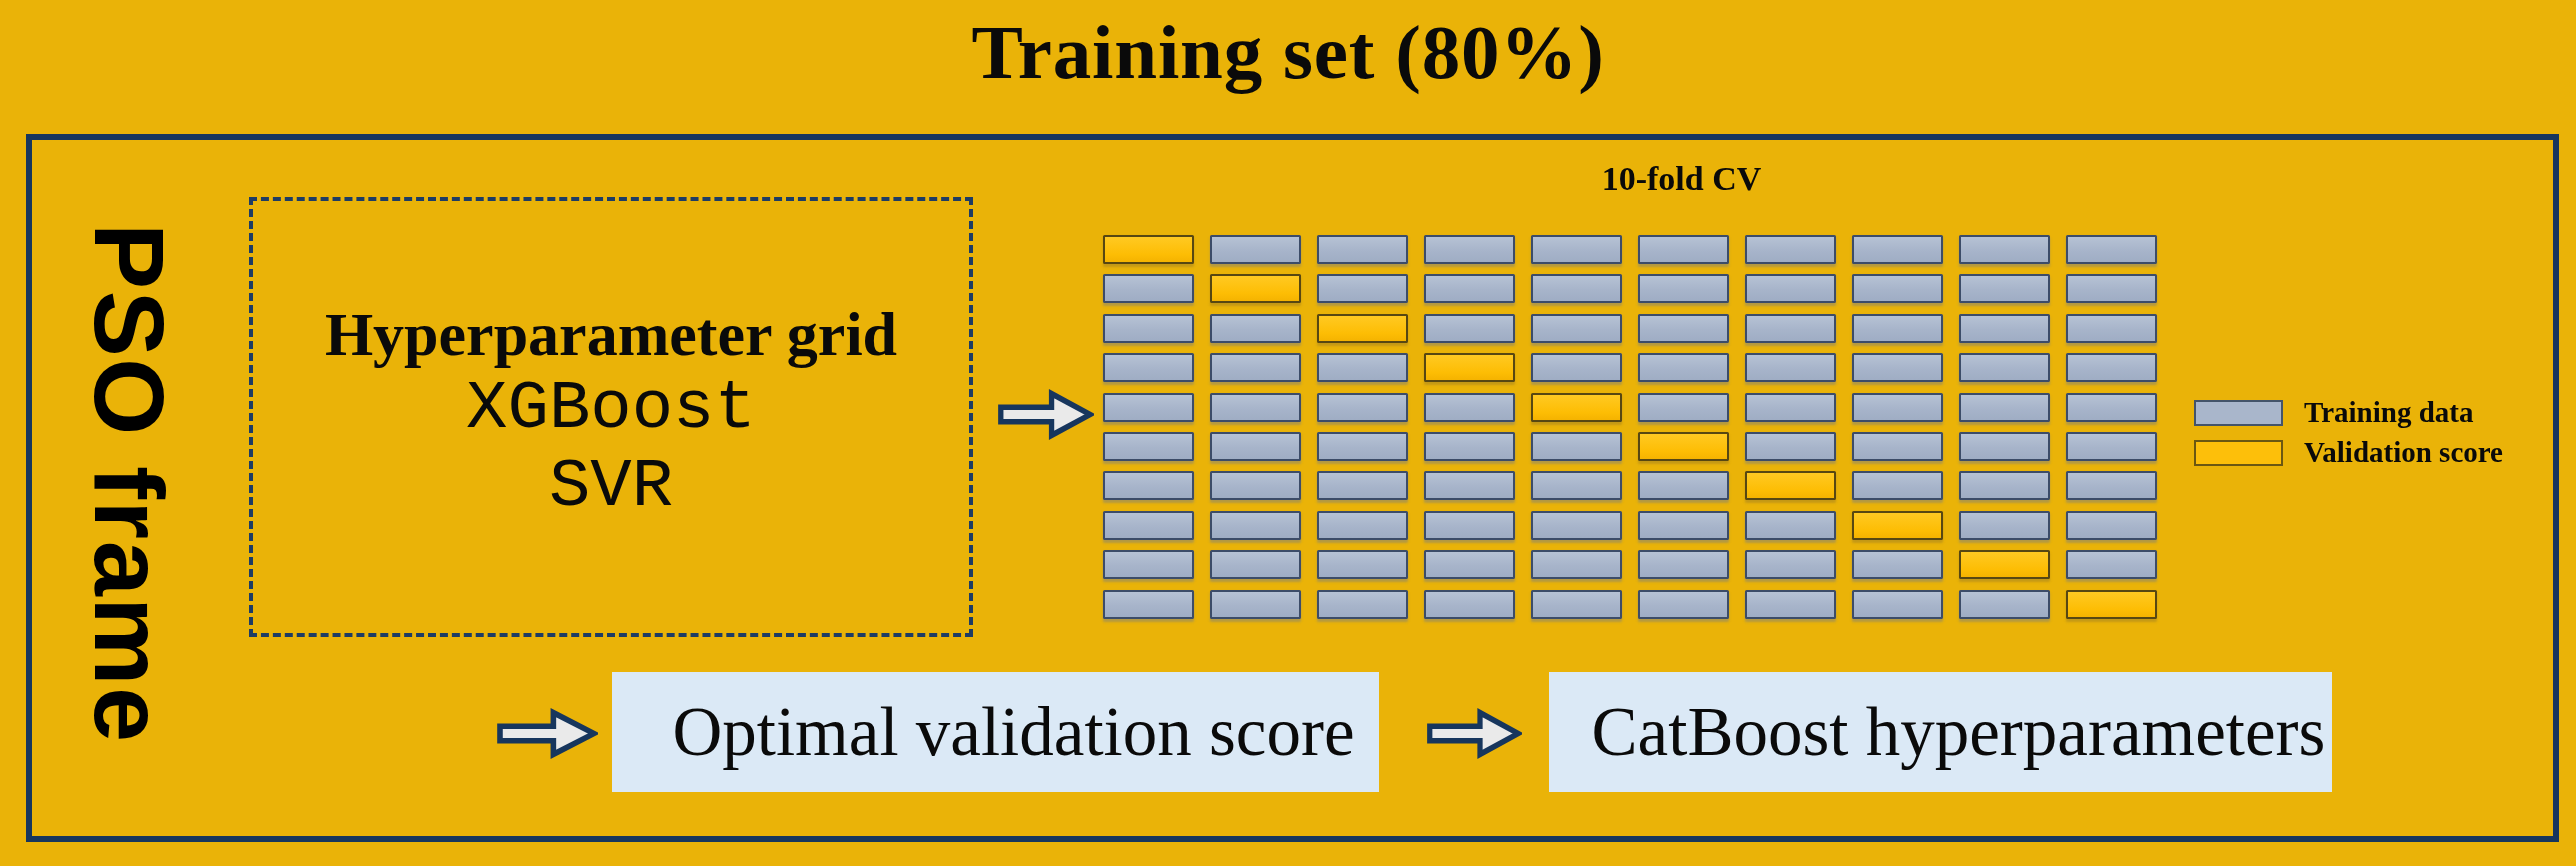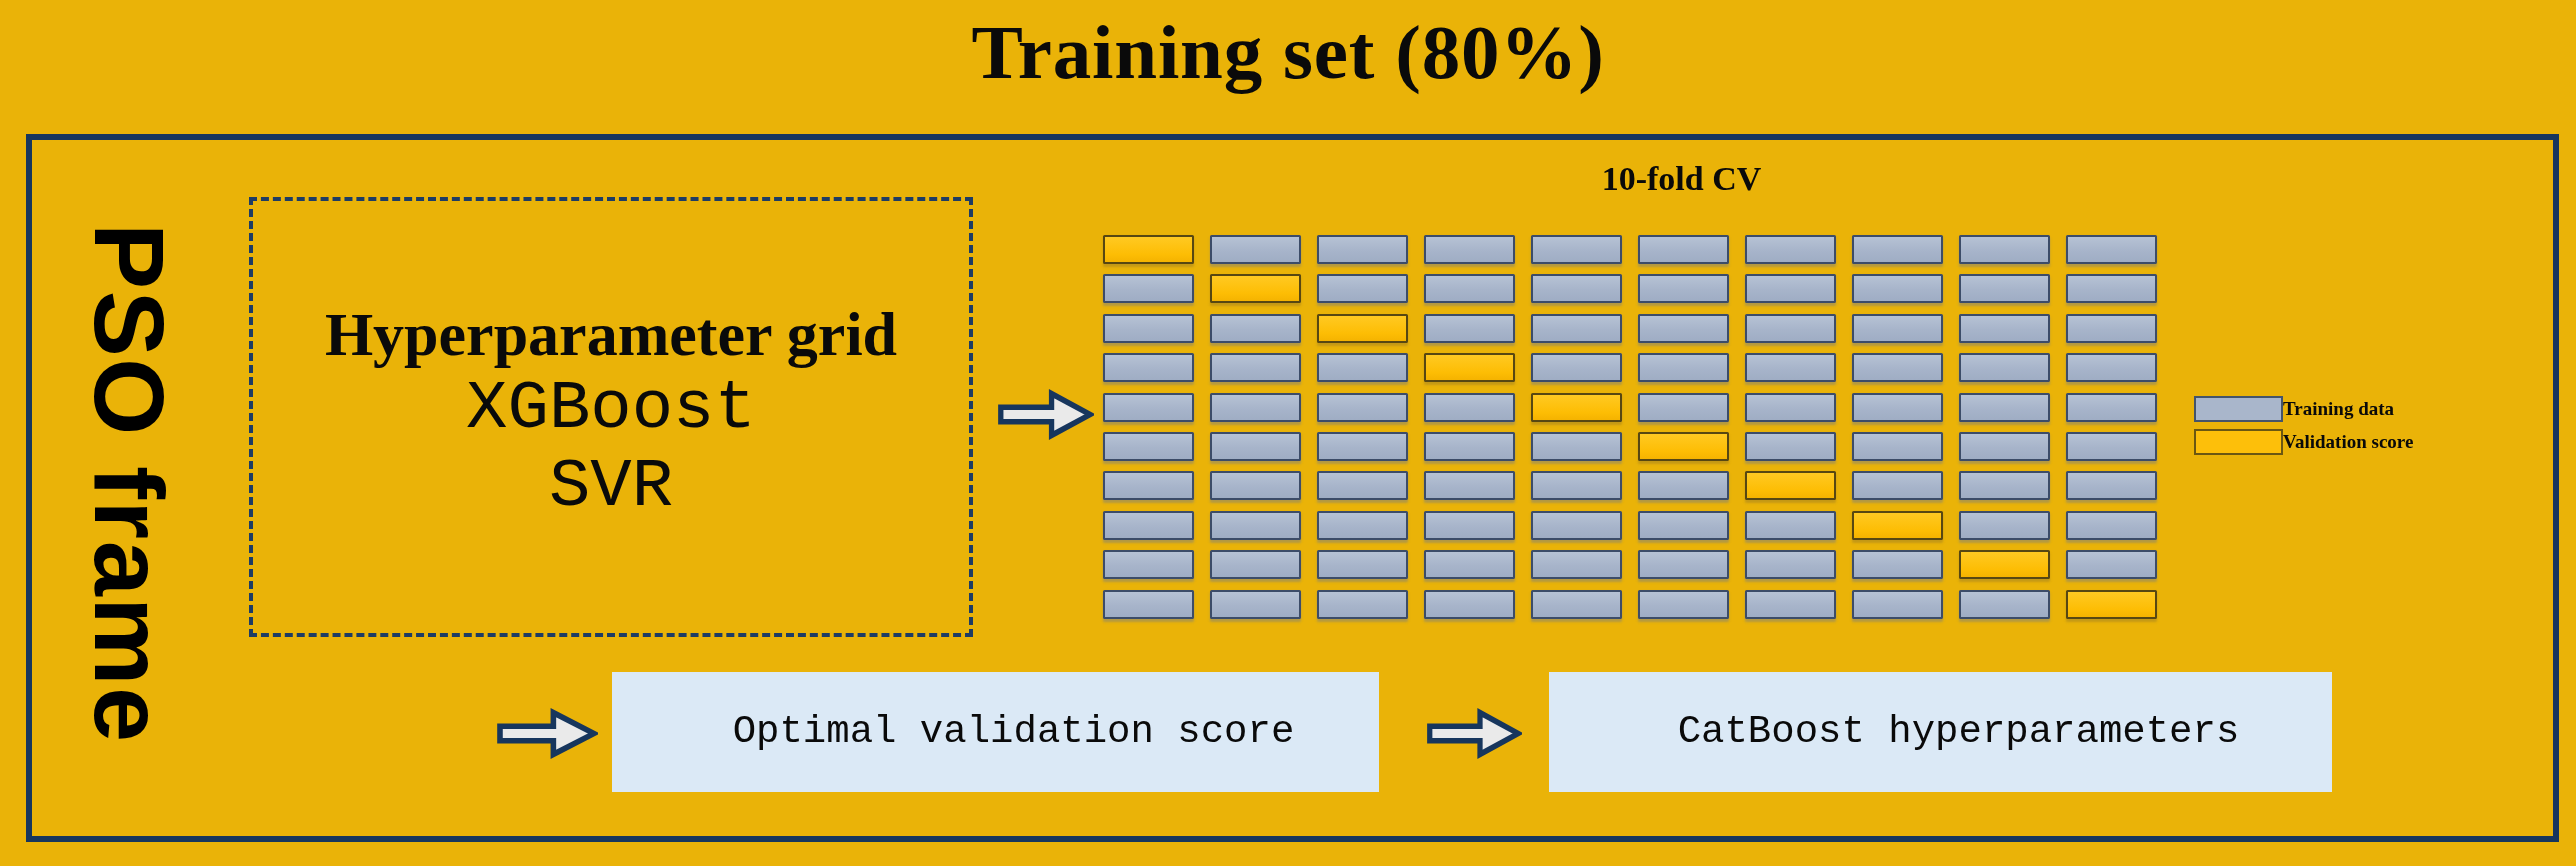--- a/index.html
+++ b/index.html
@@ -128,38 +128,39 @@
     gap: 7.2px;
   }
   .legend-row { display: flex; align-items: center; }
   .legend-swatch {
     width: 89px; height: 26px;
     border: 2.4px solid #44546a;
     display: inline-block;
   }
   .legend-swatch.validation { border-color: #6b5712; }
   .legend-label {
-    font-family: "Liberation Serif", serif;
-    font-weight: bold;
-    font-size: 19px;
+    margin-left: 21px;
+    font-family: "Liberation Serif", serif;
+    font-weight: bold;
+    font-size: 29px;
     color: #0a0a0a;
     white-space: nowrap;
   }
 
   
   .output-box {
     position: absolute;
     top: 672px;
     height: 120px;
     background: #dbe9f6;
     display: flex;
     align-items: center;
     justify-content: center;
-    font-family: Liberation Mono, monospace;
-    font-size: 39px;
+    font-family: Liberation Serif, serif;
+    font-size: 69px;
     color: #0a0a0a;
     white-space: nowrap;
     padding-left: 36px;
   }
   .output-box.first  { left: 612px;  width: 767px; }
   .output-box.second { left: 1549px; width: 783px; }
 </style>
 </head>
 <body>
 

